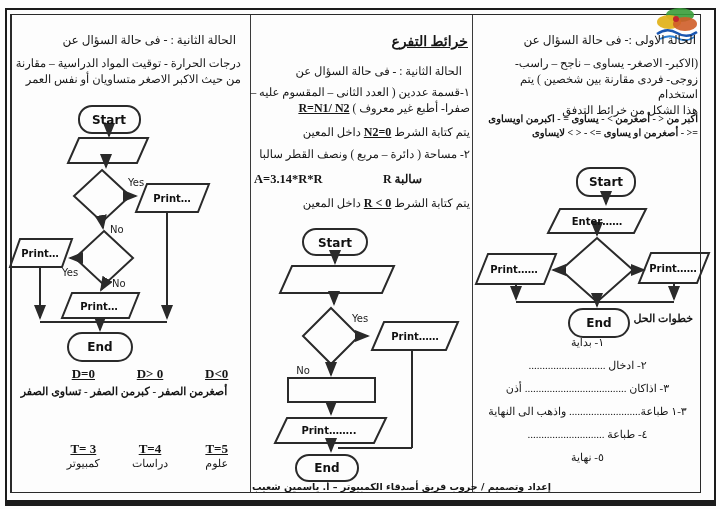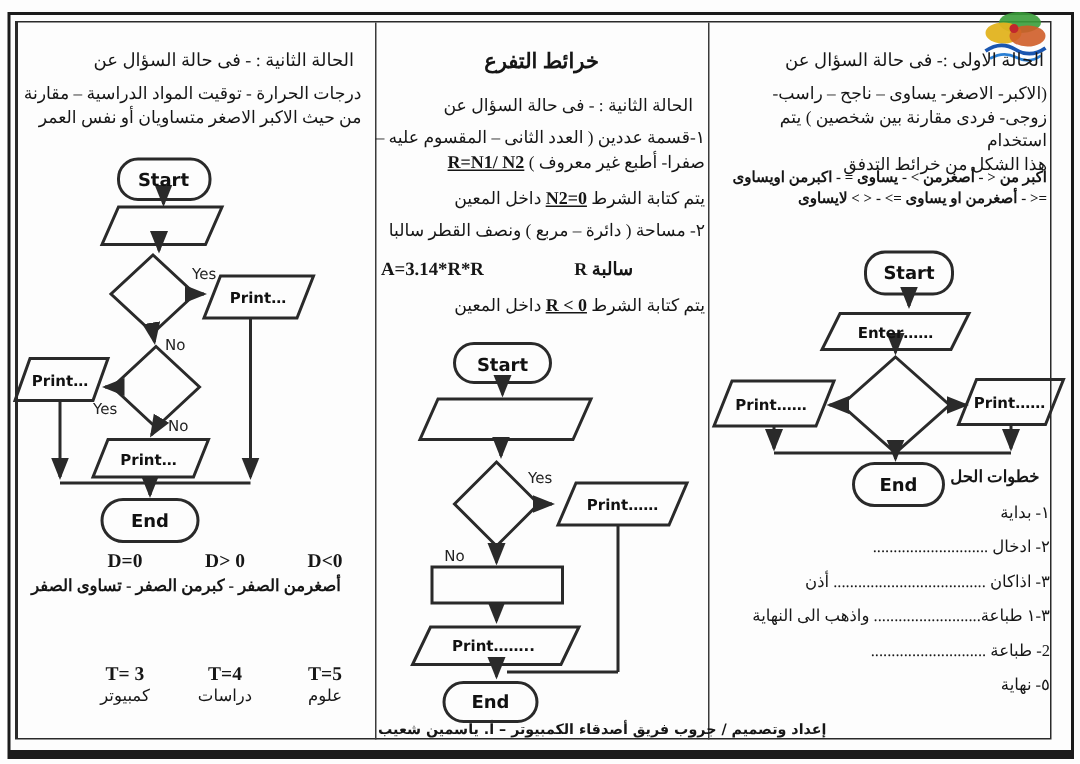--- a/index.html
+++ b/index.html
@@ -17,21 +17,21 @@
   
   .txt{position:absolute;direction:rtl;text-align:right;font-size:11.5px;line-height:15.5px;}
   .nowrap{white-space:nowrap;}
   .bold{font-weight:bold;text-align:right;}
   .fx{font-family:"Liberation Serif","DejaVu Serif",serif;font-weight:bold;
       text-decoration:underline;direction:ltr;unicode-bidi:isolate;}
   
   .row3{position:absolute;display:flex;width:200px;left:50px;}
   .row3 > div{flex:1;text-align:center;font-weight:bold;
       font-family:"Liberation Serif","DejaVu Serif",serif;}
-  .dsize{font-size:13px;}
+  .dsize{font-size:13px;text-decoration:underline;}
   .tsub{font-size:11px;font-weight:normal;}
   
   .flow-svg{position:absolute;left:0;top:0;}
   .shape-label{font-family:"DejaVu Sans","Liberation Sans",sans-serif;font-weight:bold;fill:#111;}
   .yn-label{font-family:"DejaVu Sans","Liberation Sans",sans-serif;fill:#222;font-size:10px;}
   
   .steps{position:absolute;direction:rtl;text-align:right;font-size:11px;}
   .steps div{line-height:23px;white-space:nowrap;}
   
   .footer{position:absolute;left:252px;width:220px;top:481px;text-align:center;
@@ -61,30 +61,30 @@
     <div>(الاكبر- الاصغر- يساوى – ناجح – راسب-</div>
     <div>زوجى- فردى مقارنة بين شخصين ) يتم استخدام</div>
     <div>هذا الشكل من خرائط التدفق</div>
   </div>
   <div class="txt nowrap" style="top:33px;right:24px;font-size:12px;">الحالة الاولى :- فى حالة السؤال عن</div>
   <div class="txt bold" style="top:112px;right:22px;width:222px;font-size:10px;line-height:14px;">
     <div>اكبر من &lt; - أصغرمن &gt; - يساوى = - اكبرمن اويساوى</div>
     <div>=&lt; - أصغرمن او يساوى =&gt; - &lt; &gt; لايساوى</div>
   </div>
   <div class="txt bold nowrap" style="top:311px;right:27px;font-size:11px;">خطوات الحل</div>
-  <div class="steps" style="top:331px;right:20px;width:225px;">
+  <div class="steps" style="top:331px;right:20px;width:225px;text-align:center;">
     <div>١- بداية</div>
     <div>٢- ادخال ............................</div>
     <div>٣- اذاكان ..................................... أذن</div>
     <div>٣-١ طباعة.......................... واذهب الى النهاية</div>
-    <div>2- طباعة ............................</div>
+    <div>٤- طباعة ............................</div>
     <div>٥- نهاية</div>
   </div>
 
-  <div class="txt bold" style="top:34px;left:254px;width:214px;text-align:center;font-size:14px;">خرائط التفرع</div>
+  <div class="txt bold" style="top:34px;left:254px;width:214px;font-size:14px;text-decoration:underline;">خرائط التفرع</div>
   <div class="txt nowrap" style="top:64px;right:258px;">الحالة الثانية : - فى حالة السؤال عن</div>
   <div class="txt nowrap" style="top:85px;left:254px;width:216px;">١-قسمة عددين ( العدد الثانى – المقسوم عليه –</div>
   <div class="txt nowrap" style="top:101px;left:254px;width:216px;">
     <span>صفرا- أطبع غير معروف )</span>
     <span class="fx" style="font-size:12px;">R=N1/ N2</span>
   </div>
   <div class="txt nowrap" style="top:125px;left:254px;width:216px;">
     <span>يتم كتابة الشرط</span>
     <span class="fx" style="font-size:12px;">N2=0</span>
     <span>داخل المعين</span>

